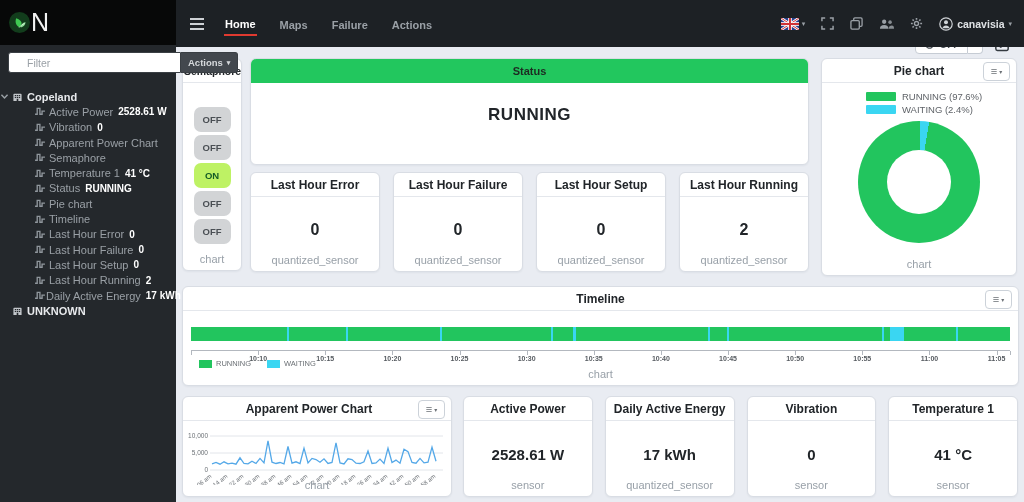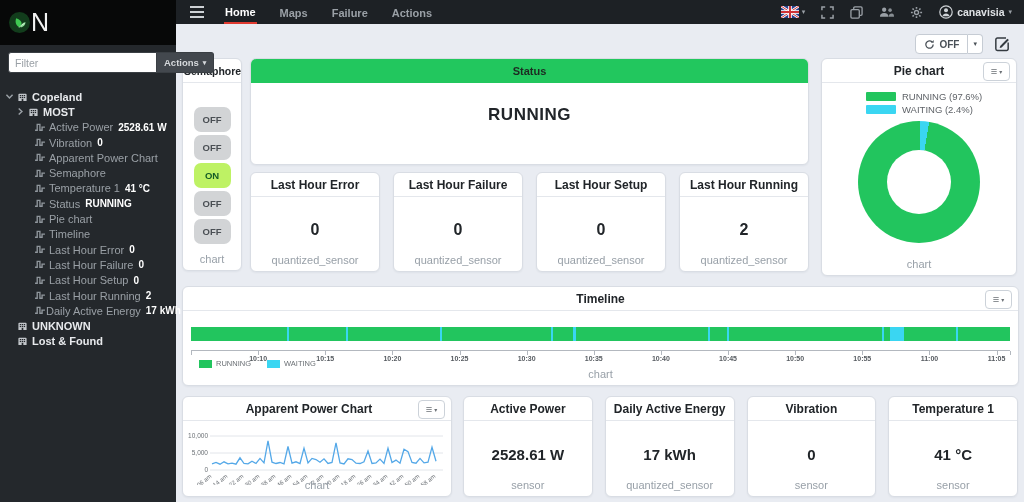--- a/index.html
+++ b/index.html
@@ -1,20 +1,20 @@
 <!DOCTYPE html>
 <html><head>
 <meta charset="utf-8">
 <style>
   * { margin:0; padding:0; box-sizing:border-box; }
   html,body { width:1024px; height:502px; overflow:hidden;
     font-family:"Liberation Sans","DejaVu Sans",sans-serif; background:#e9ecf2; }
 
   
-  .topbar { position:absolute; left:0; top:0; width:1024px; height:24px;
+  .topbar { position:absolute; left:0; top:0; width:1024px; height:47px;
     background:#1d2125; display:flex; align-items:center; z-index:2; }
   .logo { position:absolute; left:0; top:0; width:176px; height:45px;
     background:#070808; z-index:4; display:flex; align-items:center;
     padding-left:8px; color:#f2f2f2; }
   .logo-text { font-size:25px; font-weight:300; letter-spacing:.5px; }
   .leaf-ball { width:21px; height:21px; border-radius:50%; background:#123d1c;
     display:inline-flex; align-items:center; justify-content:center; margin:0 1px; }
   .nav-left { display:flex; align-items:center; gap:20px; margin-left:190px; }
   .hamburger { width:14px; display:flex; flex-direction:column; gap:3px; cursor:pointer; }
   .hamburger i { height:2px; background:#cdd1d5; display:block; }
@@ -26,32 +26,32 @@
   .nav-right svg { display:block; }
   .caret { font-size:7px; color:#9aa0a6; }
   .user-chip { display:flex; align-items:center; gap:4px; color:#dfe2e5;
     font-size:10.5px; font-weight:bold; }
 
   
   .sidebar { position:absolute; left:0; top:30px; width:176px; height:472px;
     background:#24282c; z-index:3; padding-top:22px; }
   .filter-row { display:flex; margin:0 8px; }
   .filter-input { flex:1; height:21px; border:1px solid #3a3f44; border-radius:3px 0 0 3px;
-    font-size:10.5px; padding:0 6px; color:#333; background:#fff; outline:none; }
+    font-size:10.5px; padding:0 18px; color:#333; background:#fff; outline:none; }
   .filter-input::placeholder { color:#9aa0a6; }
   .actions-btn { height:21px; background:#43484e; color:#d6d9dc; border:1px solid #3a3f44;
     border-left:0; border-radius:0 3px 3px 0; font-size:9.5px; font-weight:bold;
     padding:0 7px; display:flex; align-items:center; gap:4px; cursor:pointer; }
   .tree { margin-top:16px; }
   .trow { display:flex; align-items:center; height:15.3px; font-size:11px;
     color:#9aa0a6; cursor:pointer; white-space:nowrap; }
   .trow.bold { color:#e8eaed; font-weight:bold; }
   .trow.active { color:#e34234; }
   .trow.active .bldg { color:#e34234; }
-  .lvl0 { padding-left:5px; } .lvl1 { padding-left:16px; } .lvl2 { padding-left:34px; }
+  .lvl0 { } .lvl1 { padding-left:16px; } .lvl2 { padding-left:34px; }
   .t-chev { width:12px; display:inline-flex; color:#9aa0a6; }
   .trow.active .t-chev { color:#e34234; }
   .t-icon { width:15px; display:inline-flex; color:#c3c7cb; }
   .t-icon.wave { color:#8f969c; }
   .t-val { margin-left:5px; font-size:10px; font-weight:bold; color:#fff; }
 
   
   .main { position:absolute; left:176px; top:30px; width:848px; height:472px; }
   .toolbar { position:absolute; top:4px; right:14px; display:flex; align-items:center; }
   .tb-btn { display:inline-flex; align-items:center; gap:4px; background:#fff;
@@ -230,42 +230,20 @@
               <rect x="7.4" y="3.3" width="1.5" height="1.3"></rect>
               <rect x="3" y="5.4" width="1.5" height="1.3"></rect>
               <rect x="5.2" y="5.4" width="1.5" height="1.3"></rect>
               <rect x="7.4" y="5.4" width="1.5" height="1.3"></rect>
               <rect x="5.1" y="7.5" width="1.8" height="2.5"></rect>
             </g>
           </svg>
         </span>
         <span>Copeland</span>
       </div>
-      <div class="trow lvl1 bold">
-        <span class="t-chev">
-          <svg width="9" height="9" viewBox="0 0 10 10">
-            <path d="M3 1.6 L6.6 5 L3 8.4" fill="none" stroke="currentColor" stroke-width="1.6"></path>
-          </svg>
-        </span>
-        <span class="t-icon">
-          <svg class="bldg" width="11" height="10" viewBox="0 0 12 11">
-            <path d="M1.5 10 V3 q0-1 1-1 h7 q1 0 1 1 v7 Z" fill="currentColor"></path>
-            <g fill="#24282c">
-              <rect x="3" y="3.3" width="1.5" height="1.3"></rect>
-              <rect x="5.2" y="3.3" width="1.5" height="1.3"></rect>
-              <rect x="7.4" y="3.3" width="1.5" height="1.3"></rect>
-              <rect x="3" y="5.4" width="1.5" height="1.3"></rect>
-              <rect x="5.2" y="5.4" width="1.5" height="1.3"></rect>
-              <rect x="7.4" y="5.4" width="1.5" height="1.3"></rect>
-              <rect x="5.1" y="7.5" width="1.8" height="2.5"></rect>
-            </g>
-          </svg>
-        </span>
-        <span>MOST</span>
-      </div>
       <div class="trow lvl2">
         <span class="t-icon wave">
           <svg width="12" height="9" viewBox="0 0 13 10">
             <path d="M1 8 h2.4 V1.6 h3 V8 h2.4 V4.6 h3.2" fill="none" stroke="currentColor" stroke-width="1.5"></path>
           </svg>
         </span>
         <span>Active Power</span>
         <span class="t-val">2528.61 W</span>
       </div>
       <div class="trow lvl2">
@@ -382,38 +360,20 @@
               <rect x="5.2" y="3.3" width="1.5" height="1.3"></rect>
               <rect x="7.4" y="3.3" width="1.5" height="1.3"></rect>
               <rect x="3" y="5.4" width="1.5" height="1.3"></rect>
               <rect x="5.2" y="5.4" width="1.5" height="1.3"></rect>
               <rect x="7.4" y="5.4" width="1.5" height="1.3"></rect>
               <rect x="5.1" y="7.5" width="1.8" height="2.5"></rect>
             </g>
           </svg>
         </span>
         <span>UNKNOWN</span>
-      </div>
-      <div class="trow lvl0 bold">
-        <span class="t-chev"></span>
-        <span class="t-icon">
-          <svg class="bldg" width="11" height="10" viewBox="0 0 12 11">
-            <path d="M1.5 10 V3 q0-1 1-1 h7 q1 0 1 1 v7 Z" fill="currentColor"></path>
-            <g fill="#24282c">
-              <rect x="3" y="3.3" width="1.5" height="1.3"></rect>
-              <rect x="5.2" y="3.3" width="1.5" height="1.3"></rect>
-              <rect x="7.4" y="3.3" width="1.5" height="1.3"></rect>
-              <rect x="3" y="5.4" width="1.5" height="1.3"></rect>
-              <rect x="5.2" y="5.4" width="1.5" height="1.3"></rect>
-              <rect x="7.4" y="5.4" width="1.5" height="1.3"></rect>
-              <rect x="5.1" y="7.5" width="1.8" height="2.5"></rect>
-            </g>
-          </svg>
-        </span>
-        <span>Lost &amp; Found</span>
       </div>
     </div>
 </aside>
 
 <main class="main">
 
   <div class="toolbar">
     <button class="tb-btn">
       <svg width="11" height="11" viewBox="0 0 12 12">
           <path d="M10 6 a4 4 0 1 1 -1.1-2.75" fill="none" stroke="#495057" stroke-width="1.4"></path>

